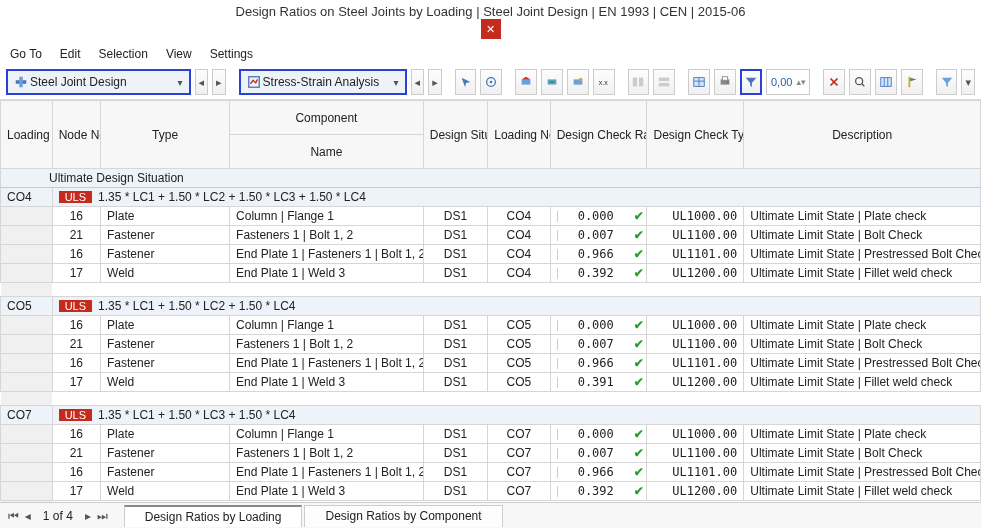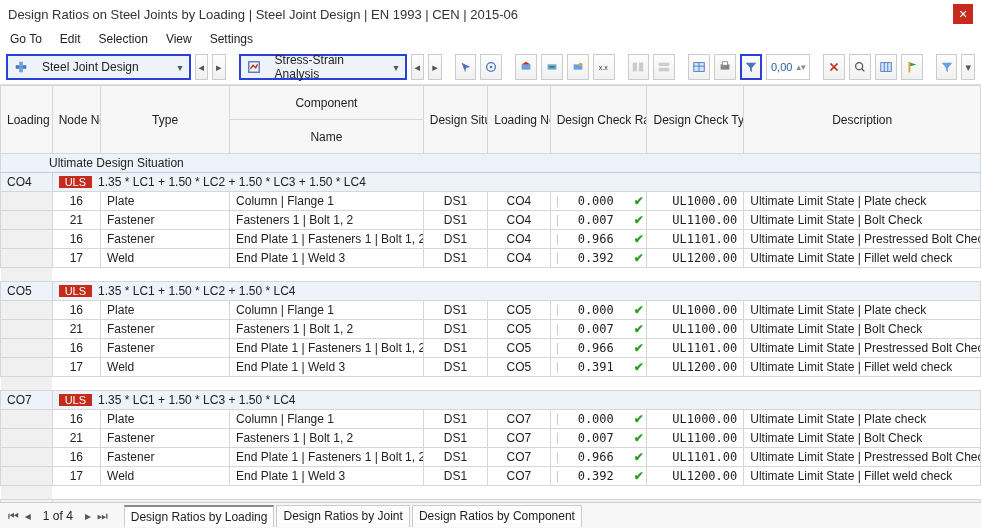--- a/index.html
+++ b/index.html
@@ -1,23 +1,23 @@
 <!DOCTYPE html>
 <html><head>
 <meta charset="utf-8">
 <style>
 * { margin: 0; padding: 0; box-sizing: border-box; }
 body { font-family: "Segoe UI", Arial, sans-serif; font-size: 12px; color: #222; background: #fff; width: 981px; height: 528px; overflow: hidden; position: relative; }
-.titlebar { display: flex; align-items: center; justify-content: space-between; padding: 4px 8px; background: #fff; }
+.titlebar { display: flex; align-items: center; justify-content: space-between; padding: 4px 8px; background: #fff; flex-direction: column; }
 .titlebar .title { font-size: 13px; color: #333; }
 .titlebar .close { width: 20px; height: 20px; background: #c42b1c; color: #fff; display: flex; align-items: center; justify-content: center; cursor: pointer; font-size: 11px; }
 .menubar { display: flex; gap: 18px; padding: 4px 10px; color: #222; }
 .menubar span { cursor: pointer; }
 .toolbar { display: flex; align-items: center; gap: 4px; padding: 4px 6px; border-bottom: 1px solid #ddd; flex-wrap: nowrap; }
-.dropdown { display: flex; align-items: center; border: 2px solid #2b3fd9; background: #eef2f9; height: 26px; padding: 0 6px; gap: 14px; cursor: pointer; }
+.dropdown { display: flex; align-items: center; border: 2px solid #2b3fd9; background: #eef2f9; height: 26px; padding: 0 6px; gap: 2px; cursor: pointer; }
 .dropdown.wide1 { width: 220px; }
 .dropdown.wide2 { width: 200px; justify-content: space-between; }
 .dropdown .dd-icon { width: 14px; height: 14px; display: flex; align-items: center; justify-content: center; }
 .dropdown .dd-label { flex: 1; }
 .dropdown .dd-arrow { color: #555; font-size: 10px; }
 .tbtn { width: 26px; height: 26px; border: 1px solid #ccc; background: linear-gradient(#fdfdfd,#f0f0f0); display: flex; align-items: center; justify-content: center; cursor: pointer; font-size: 13px; color: #2b5fa0; }
 .tbtn.highlight { border: 2px solid #2b3fd9; }
 .tbtn.small-arrow { width: 16px; color: #555; font-size: 11px; }
 .tbtn svg { width: 14px; height: 14px; }
 .sep { width: 6px; }
@@ -46,21 +46,21 @@
 .ratio-val { font-family: "Consolas", monospace; }
 .ratio-check { color: #2a9d2a; font-weight: bold; }
 .chktype { font-family: "Consolas", monospace; }
 .spacer-row td { height: 14px; border: none; }
 .loading-cell { background: #f0f0f0; }
 .footer { position: absolute; bottom: 0; left: 0; right: 0; height: 26px; border-top: 1px solid #ccc; display: flex; align-items: center; background: #f7f7f7; }
 .pager { display: flex; align-items: center; gap: 6px; padding: 0 8px; }
 .pager .pbtn { cursor: pointer; color: #555; }
 .pager .plabel { padding: 0 6px; }
 .tabs { display: flex; margin-left: 8px; }
-.tab { border: 1px solid #ccc; border-bottom: none; padding: 3px 6px; margin-right: 2px; background: #fdfdfd; cursor: pointer; font-size: 12px; }
+.tab { border: 1px solid #ccc; border-bottom: none; padding: 3px 20px; margin-right: 2px; background: #fdfdfd; cursor: pointer; font-size: 12px; }
 .tab.active { background: #fff; border-top: 2px solid #888; }
 </style>
 </head>
 <body>
 
 <div class="titlebar">
   <span class="title">Design Ratios on Steel Joints by Loading | Steel Joint Design | EN 1993 | CEN | 2015-06</span>
   <span class="close">✕</span>
 </div>
 
@@ -502,16 +502,15 @@
 <div class="footer">
   <div class="pager">
     <span class="pbtn">⏮</span>
     <span class="pbtn">◂</span>
     <span class="plabel">1 of 4</span>
     <span class="pbtn">▸</span>
     <span class="pbtn">⏭</span>
   </div>
   <div class="tabs">
     <div class="tab active">Design Ratios by Loading</div>
-    <div class="tab">Design Ratios by Joint</div>
     <div class="tab">Design Ratios by Component</div>
   </div>
 </div>
 
 </body></html>

